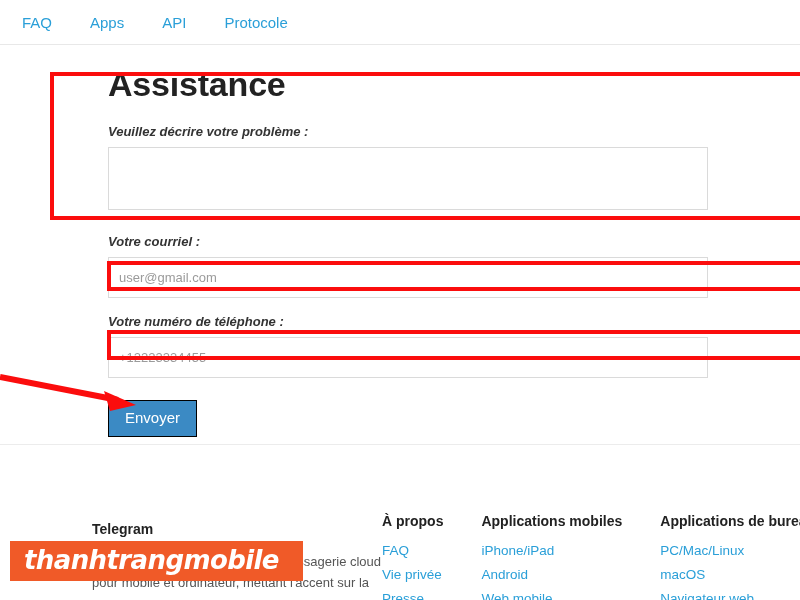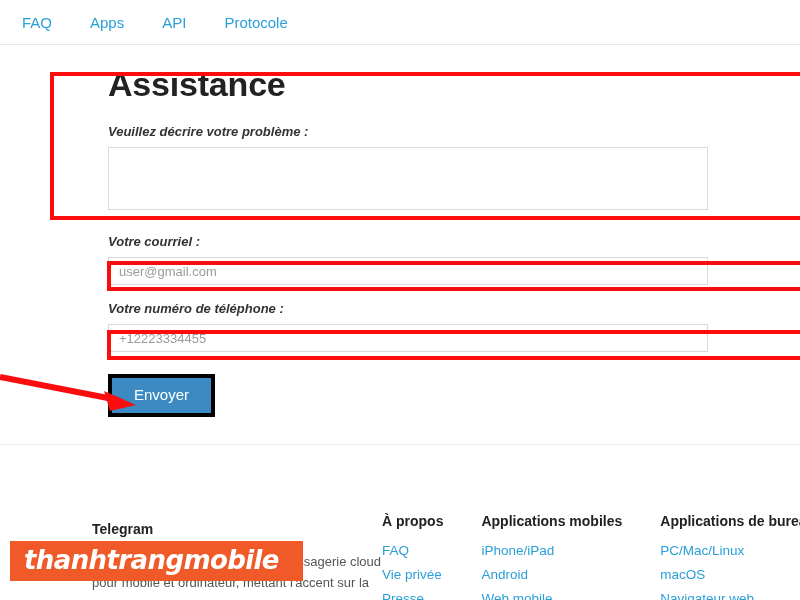--- a/index.html
+++ b/index.html
@@ -64,42 +64,42 @@
     font-family: "Liberation Sans", sans-serif;
     font-size: 13px;
     padding: 6px 8px;
     resize: none;
     outline: none;
     color: #333;
   }
   .text-input {
     display: block;
     width: 600px;
-    height: 28px;
+    height: 41px;
     border: 1px solid #dadada;
     background: #ffffff;
     box-sizing: border-box;
     font-family: "Liberation Sans", sans-serif;
     font-size: 13px;
     padding: 3px 10px;
     outline: none;
     color: #333;
   }
   .text-input::placeholder { color: #9b9b9b; }
   .spacer-24 { height: 24px; }
   .spacer-16 { height: 16px; }
 
   .submit-button {
     margin-top: 22px;
     background: #3b8ac4;
-    border: 4px solid #000000;
+    border: 1px solid #000000;
     color: #ffffff;
     font-family: "Liberation Sans", sans-serif;
     font-size: 15px;
-    padding: 9px 22px;
+    padding: 9px 16px;
     cursor: pointer;
     line-height: 1.1;
   }
 
   
   .footer {
     position: absolute;
     left: 0;
     top: 444px;
     width: 800px;

